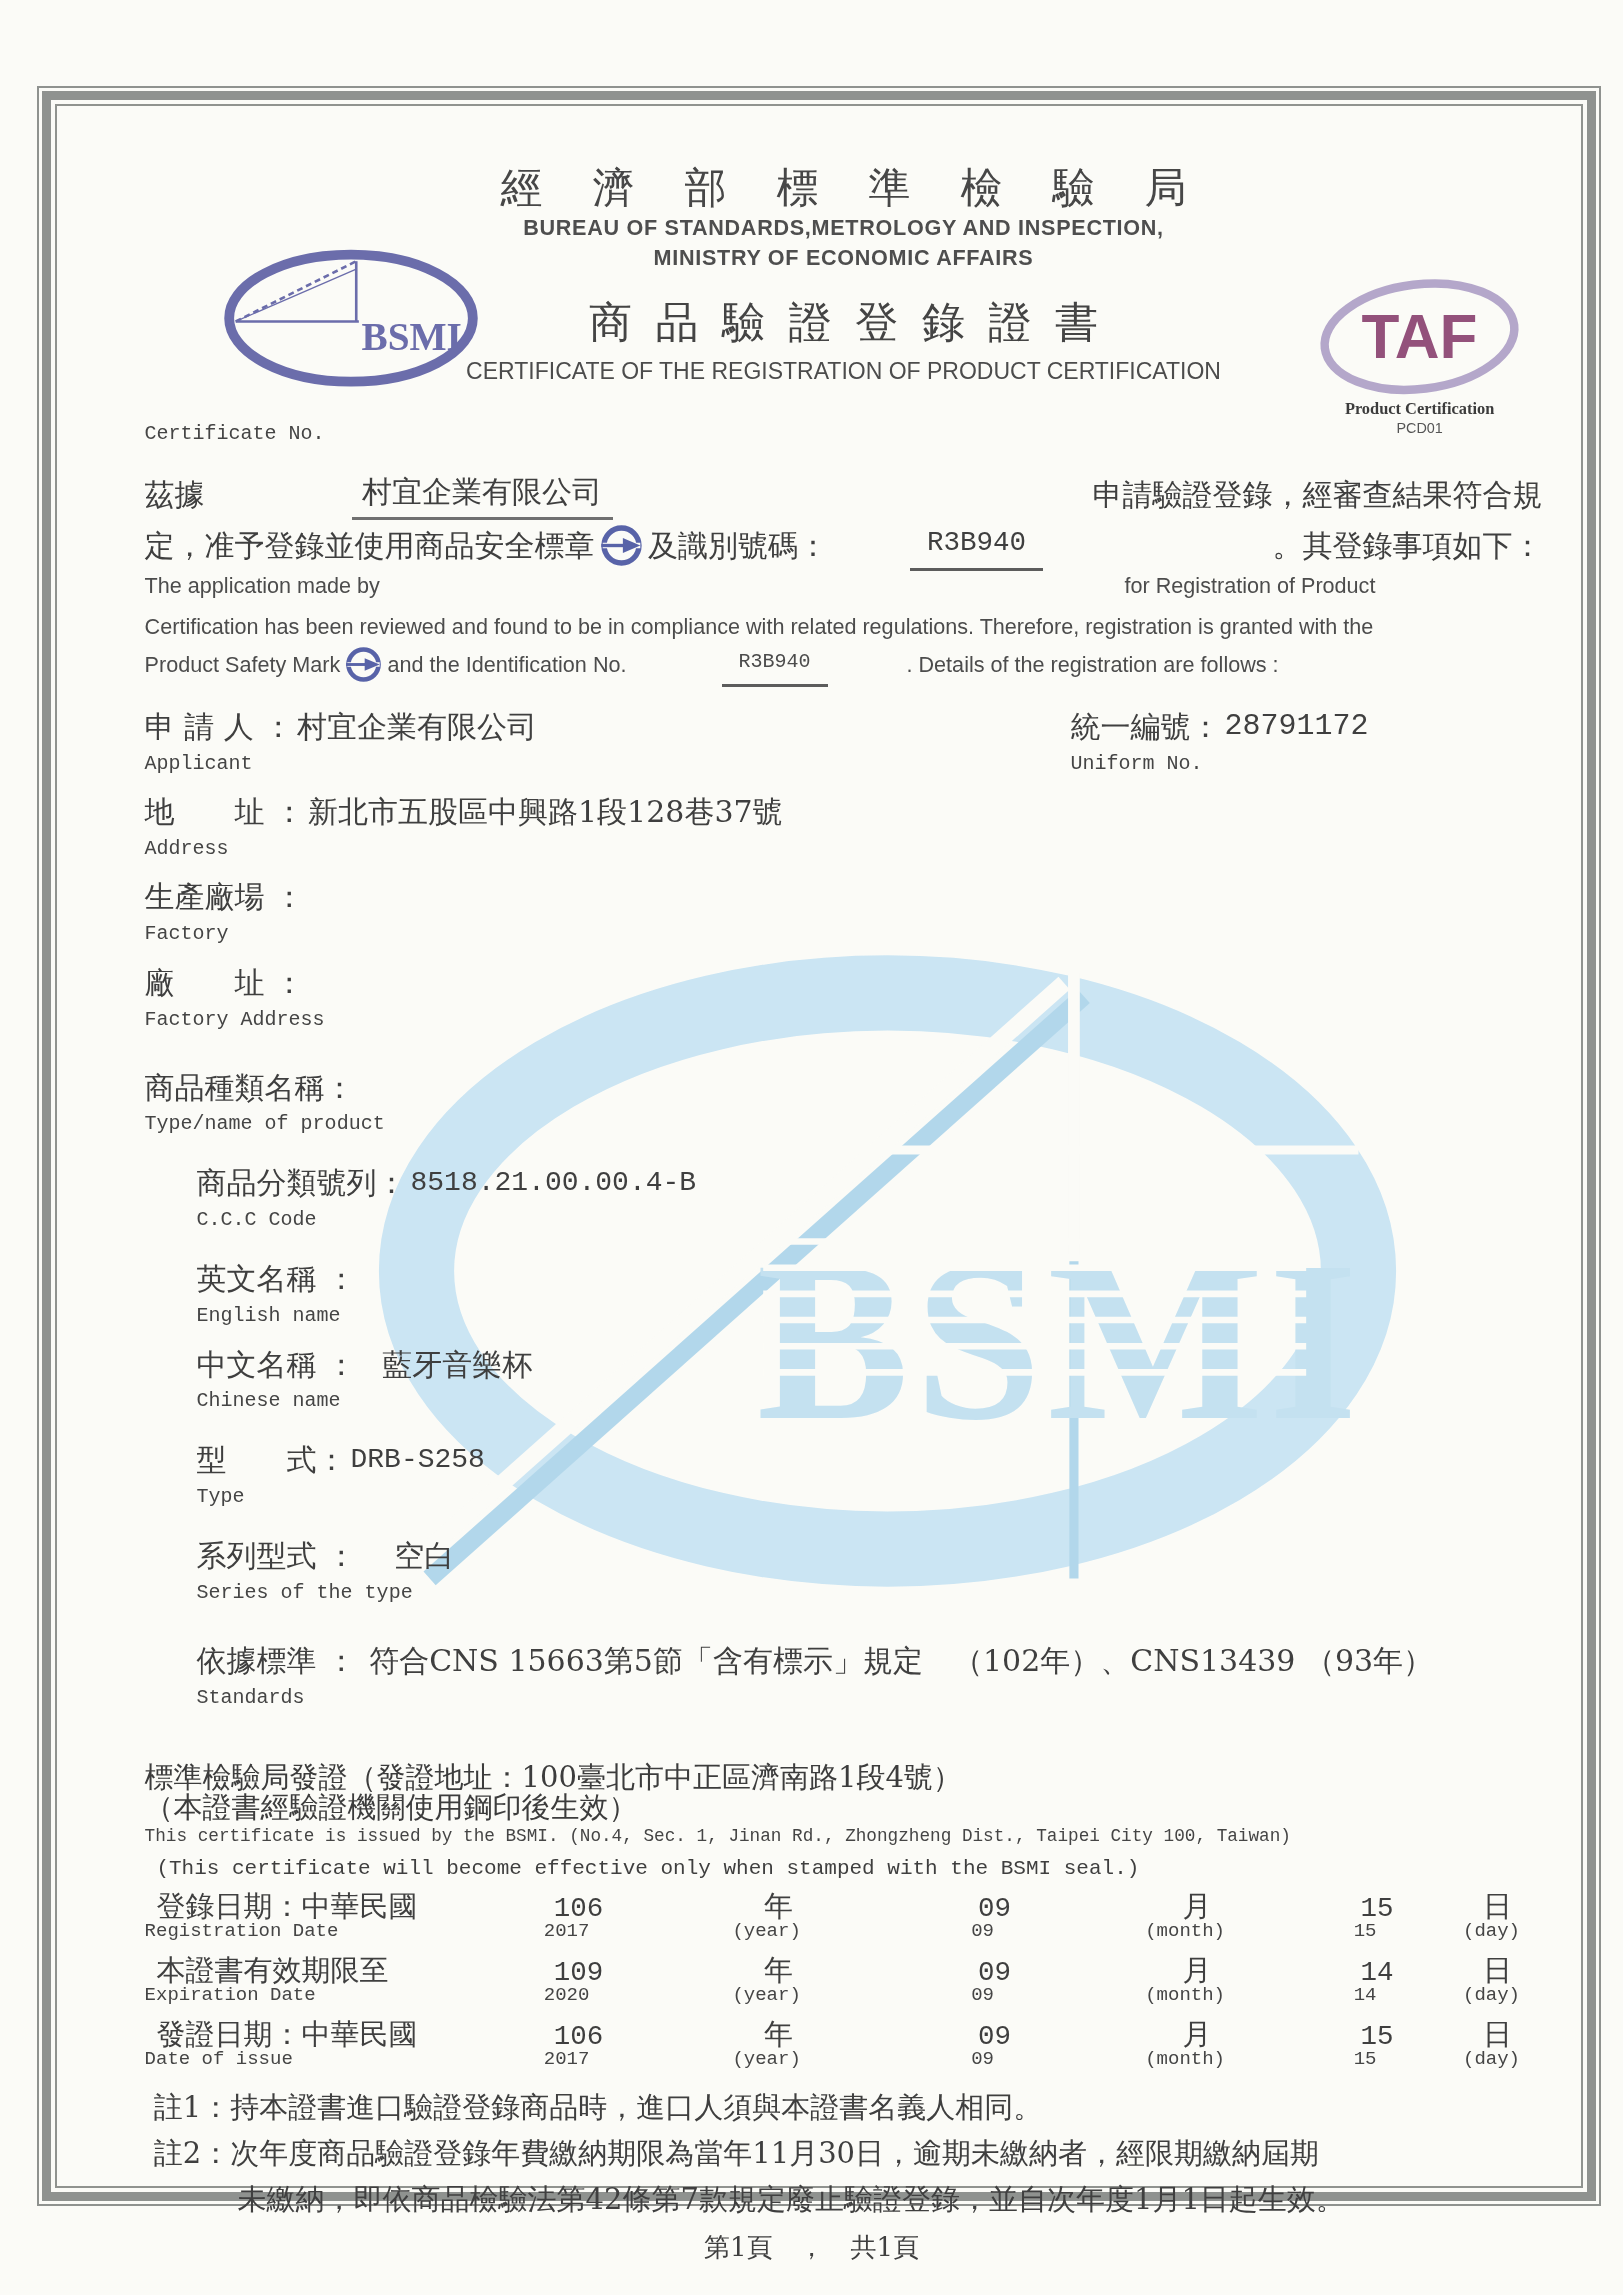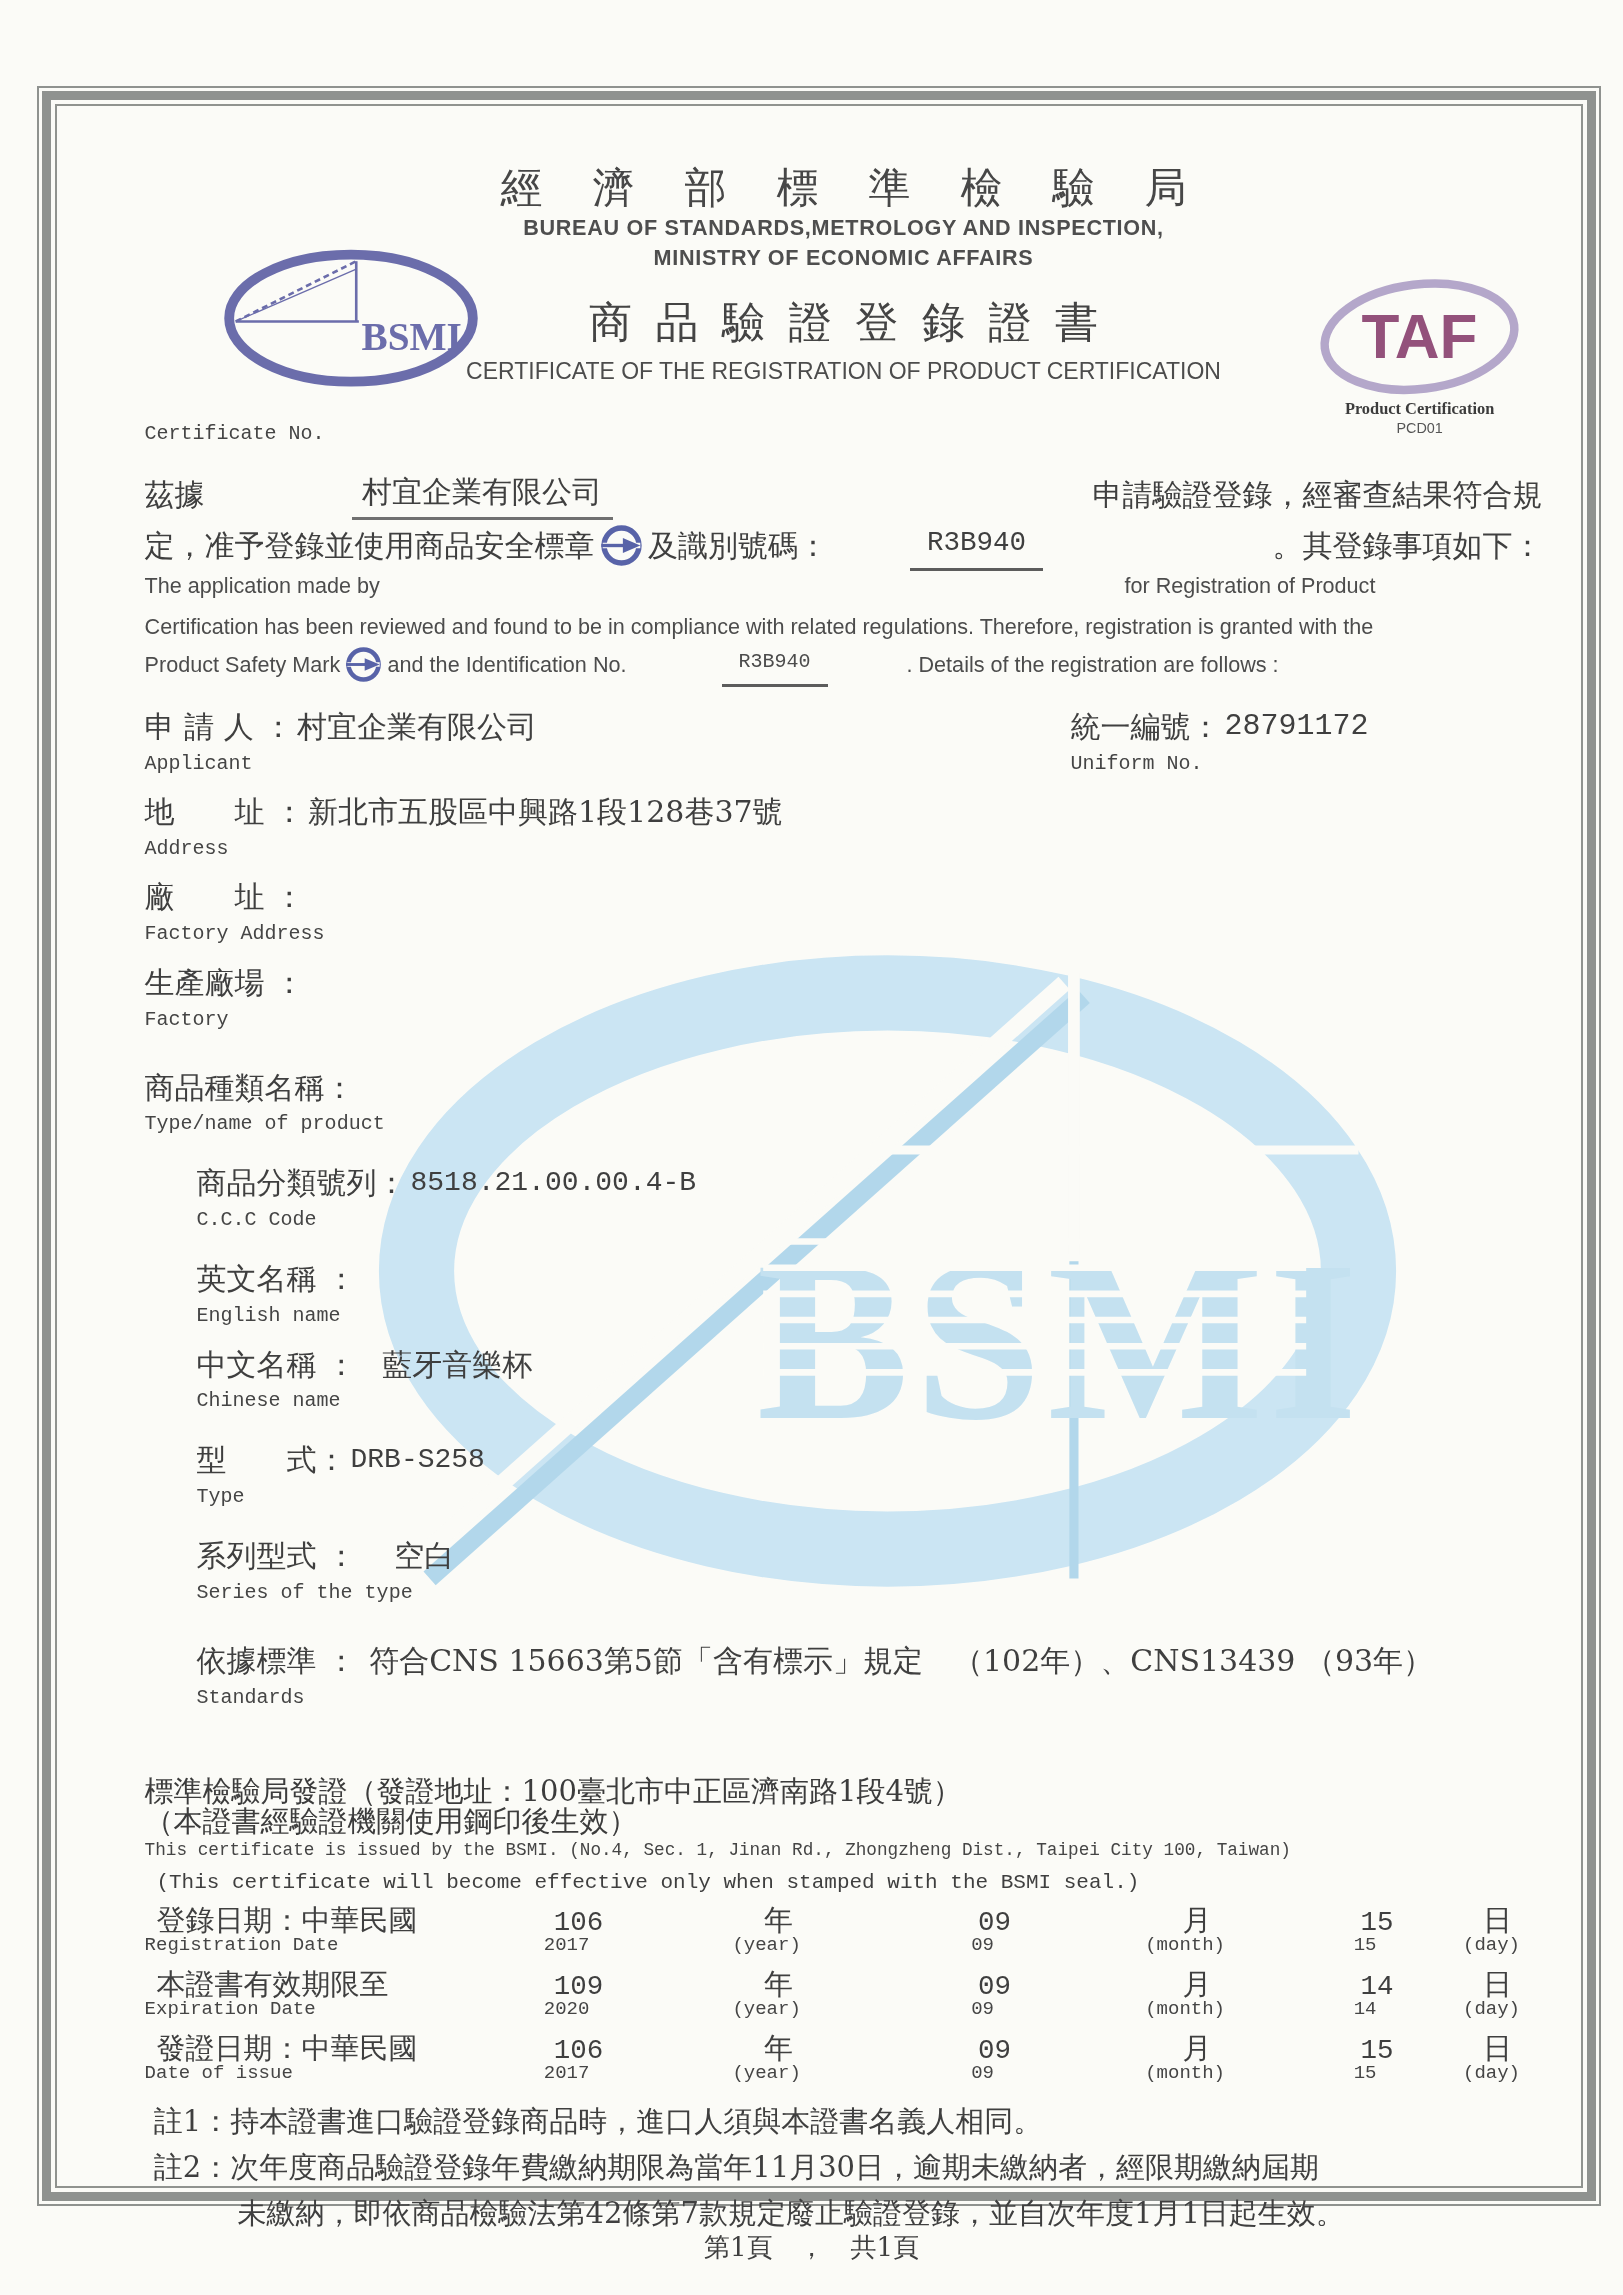--- a/index.html
+++ b/index.html
@@ -210,34 +210,34 @@
           <div class="field">
             <div class="f-zh">
               <span>地　　址 ：</span>
               <span class="fvalue">新北市五股區中興路1段128巷37號</span>
             </div>
             <div class="f-en">Address</div>
           </div>
 
           <div class="field">
             <div class="f-zh">
+              <span>生產廠場 ：</span>
+              <span class="fvalue"></span>
+            </div>
+            <div class="f-en">Factory</div>
+          </div>
+
+          <div class="field">
+            <div class="f-zh">
               <span>廠　　址 ：</span>
               <span class="fvalue"></span>
             </div>
             <div class="f-en">Factory Address</div>
           </div>
 
-          <div class="field">
-            <div class="f-zh">
-              <span>生產廠場 ：</span>
-              <span class="fvalue"></span>
-            </div>
-            <div class="f-en">Factory</div>
-          </div>
-
           <div class="field mt-lg">
             <div class="f-zh">
               <span>商品種類名稱：</span>
             </div>
             <div class="f-en">Type/name of product</div>
           </div>
 
           <div class="field mt-md">
             <div class="f-zh indent">
               <span>商品分類號列：</span>
@@ -279,21 +279,21 @@
           </div>
 
           <div class="field mt-lg">
             <div class="f-zh indent">
               <span>依據標準 ：</span>
               <span class="fvalue" style="margin-left:13px;">符合CNS 15663第5節「含有標示」規定　（102年）、CNS13439 （93年）</span>
             </div>
             <div class="f-en indent">Standards</div>
           </div>
 
-          <div class="issue" style="margin-top:63px;">
+          <div class="issue" style="margin-top:49px;">
             <div class="issue-zh">標準檢驗局發證（發證地址：100臺北市中正區濟南路1段4號）</div>
             <div class="issue-zh2">（本證書經驗證機關使用鋼印後生效）</div>
             <div class="issue-en1">This certificate is issued by the BSMI. (No.4, Sec. 1, Jinan Rd., Zhongzheng Dist., Taipei City 100, Taiwan)</div>
             <div class="issue-en2">(This certificate will become effective only when stamped with the BSMI seal.)</div>
           </div>
 
           <div class="dates">
             <div class="d-row zh">
               <span>登錄日期：中華民國</span>
               <span class="c num">106</span>

